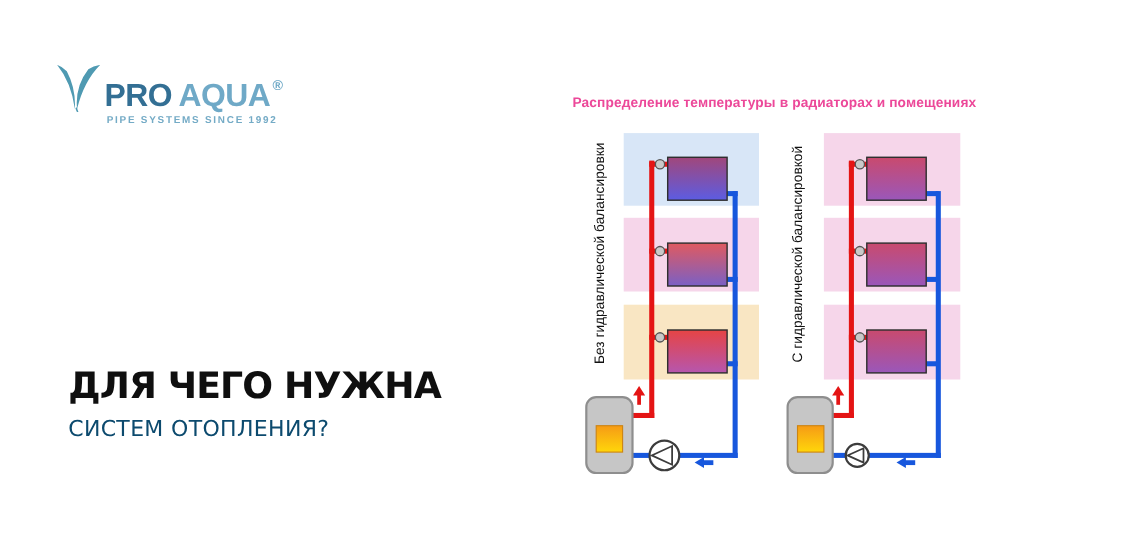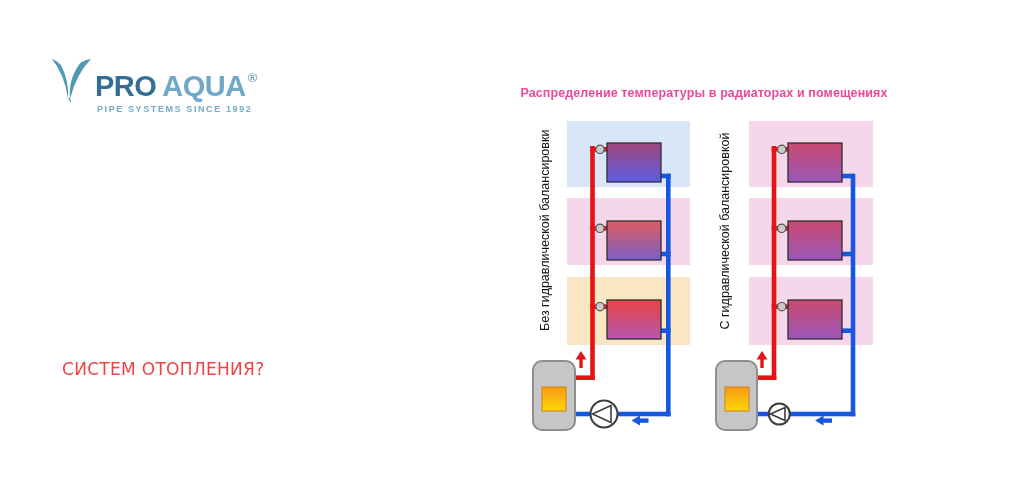--- a/index.html
+++ b/index.html
@@ -13,22 +13,22 @@
   .logo-pro{color:var(--logo_pro);}
   .logo-aqua{color:var(--logo_aqua);margin-left:6px;}
   .logo-reg{color:var(--logo_aqua);font-size:13px;vertical-align:14px;margin-left:2px;}
   .logo-tagline{position:absolute;left:97px;top:104px;font-size:9px;font-weight:bold;
                 letter-spacing:1.6px;color:var(--logo_tagline);white-space:nowrap;}
 
   
   .headline{position:absolute;left:62px;top:333px;font-family:"DejaVu Sans",sans-serif;}
   .headline-big{font-size:33px;font-weight:bold;line-height:36px;letter-spacing:-0.8px;
                 color:#0f0f0f;white-space:nowrap;}
-  .headline-sub{font-size:17px;font-weight:normal;letter-spacing:0.3px;color:#ef4444;
-                margin-top:26px;white-space:nowrap;}
+  .headline-sub{font-size:20px;font-weight:normal;letter-spacing:0.3px;color:#0c4a6e;
+                margin-top:8px;white-space:nowrap;}
 
   
   .diagram-title{position:absolute;left:510px;top:86px;width:388px;text-align:center;
                  font-weight:bold;font-size:12.5px;color:#ec4899;letter-spacing:0.1px;}
   .vlabel{position:absolute;width:200px;height:16px;line-height:16px;text-align:center;
           font-size:12.5px;color:#111;transform:rotate(-90deg);white-space:nowrap;}
   .vlabel-left{left:445px;top:223px;}
   .vlabel-right{left:625px;top:223px;}
   .zone-label{position:absolute;text-align:center;font-weight:bold;font-size:13px;
               color:#0d0d0d;white-space:nowrap;}
@@ -66,20 +66,21 @@
     <path d="M0,0 Q13,16 16.5,41 Q17.5,22 9,6 Q5,1.5 0,0 Z" fill="var(--logo_icon)"></path>
     <path d="M40,0 Q25,15 18.5,41 Q16.5,20 29,4 Q34,0.8 40,0 Z" fill="var(--logo_icon)"></path>
     <path d="M17,40 Q17.5,42.5 18.5,44 L19.8,43.5 Q18.6,41.5 18.4,39.5 Z" fill="var(--logo_icon)"></path>
   </svg>
   <div class="logo-text">
     <span class="logo-pro">PRO</span><span class="logo-aqua">AQUA</span><span class="logo-reg">®</span>
   </div>
   <div class="logo-tagline">PIPE SYSTEMS SINCE 1992</div>
 
   <div class="headline">
+    <div class="headline-big">ДЛЯ ЧЕГО НУЖНА</div>
     <div class="headline-sub">СИСТЕМ ОТОПЛЕНИЯ?</div>
   </div>
 
   <div class="diagram-title">Распределение температуры в радиаторах и помещениях</div>
   <div class="vlabel vlabel-left">Без гидравлической балансировки</div>
   <div class="vlabel vlabel-right">С гидравлической балансировкой</div>
 
   <div class="zone-label zl-l zl-row1">холодно</div>
   <div class="zone-label zl-l zl-row2">оптимально</div>
   <div class="zone-label zl-l zl-row3">жарко</div>

